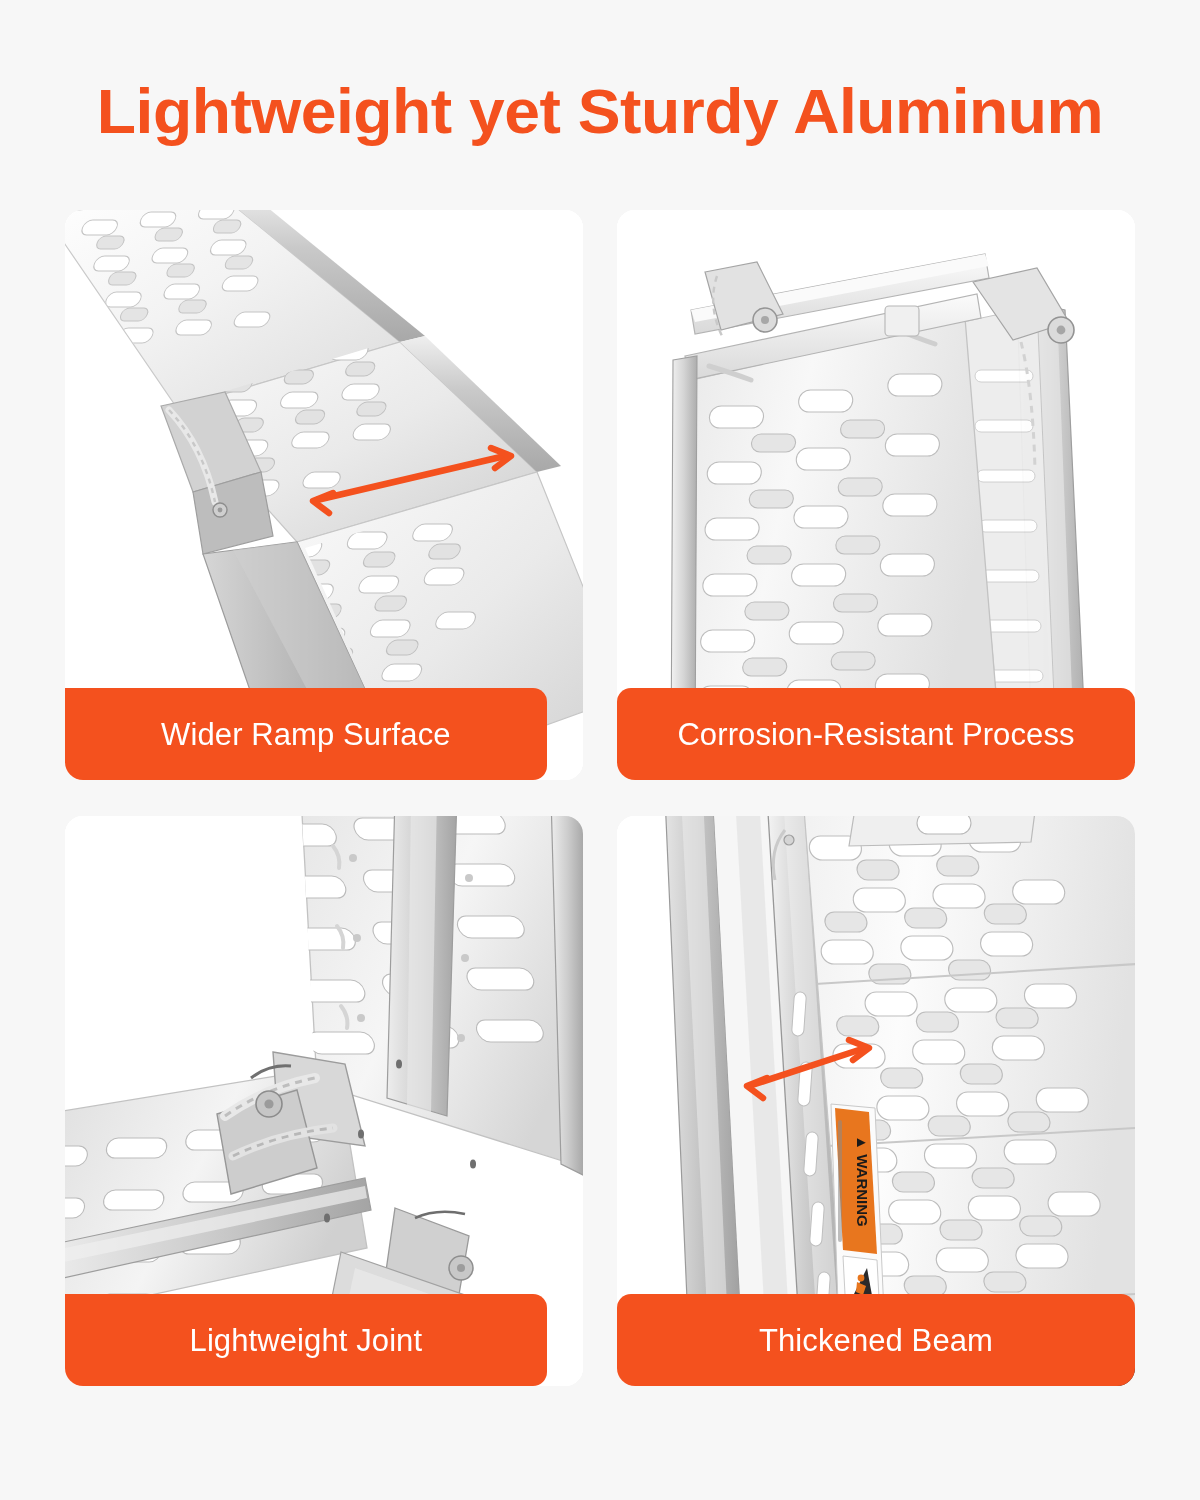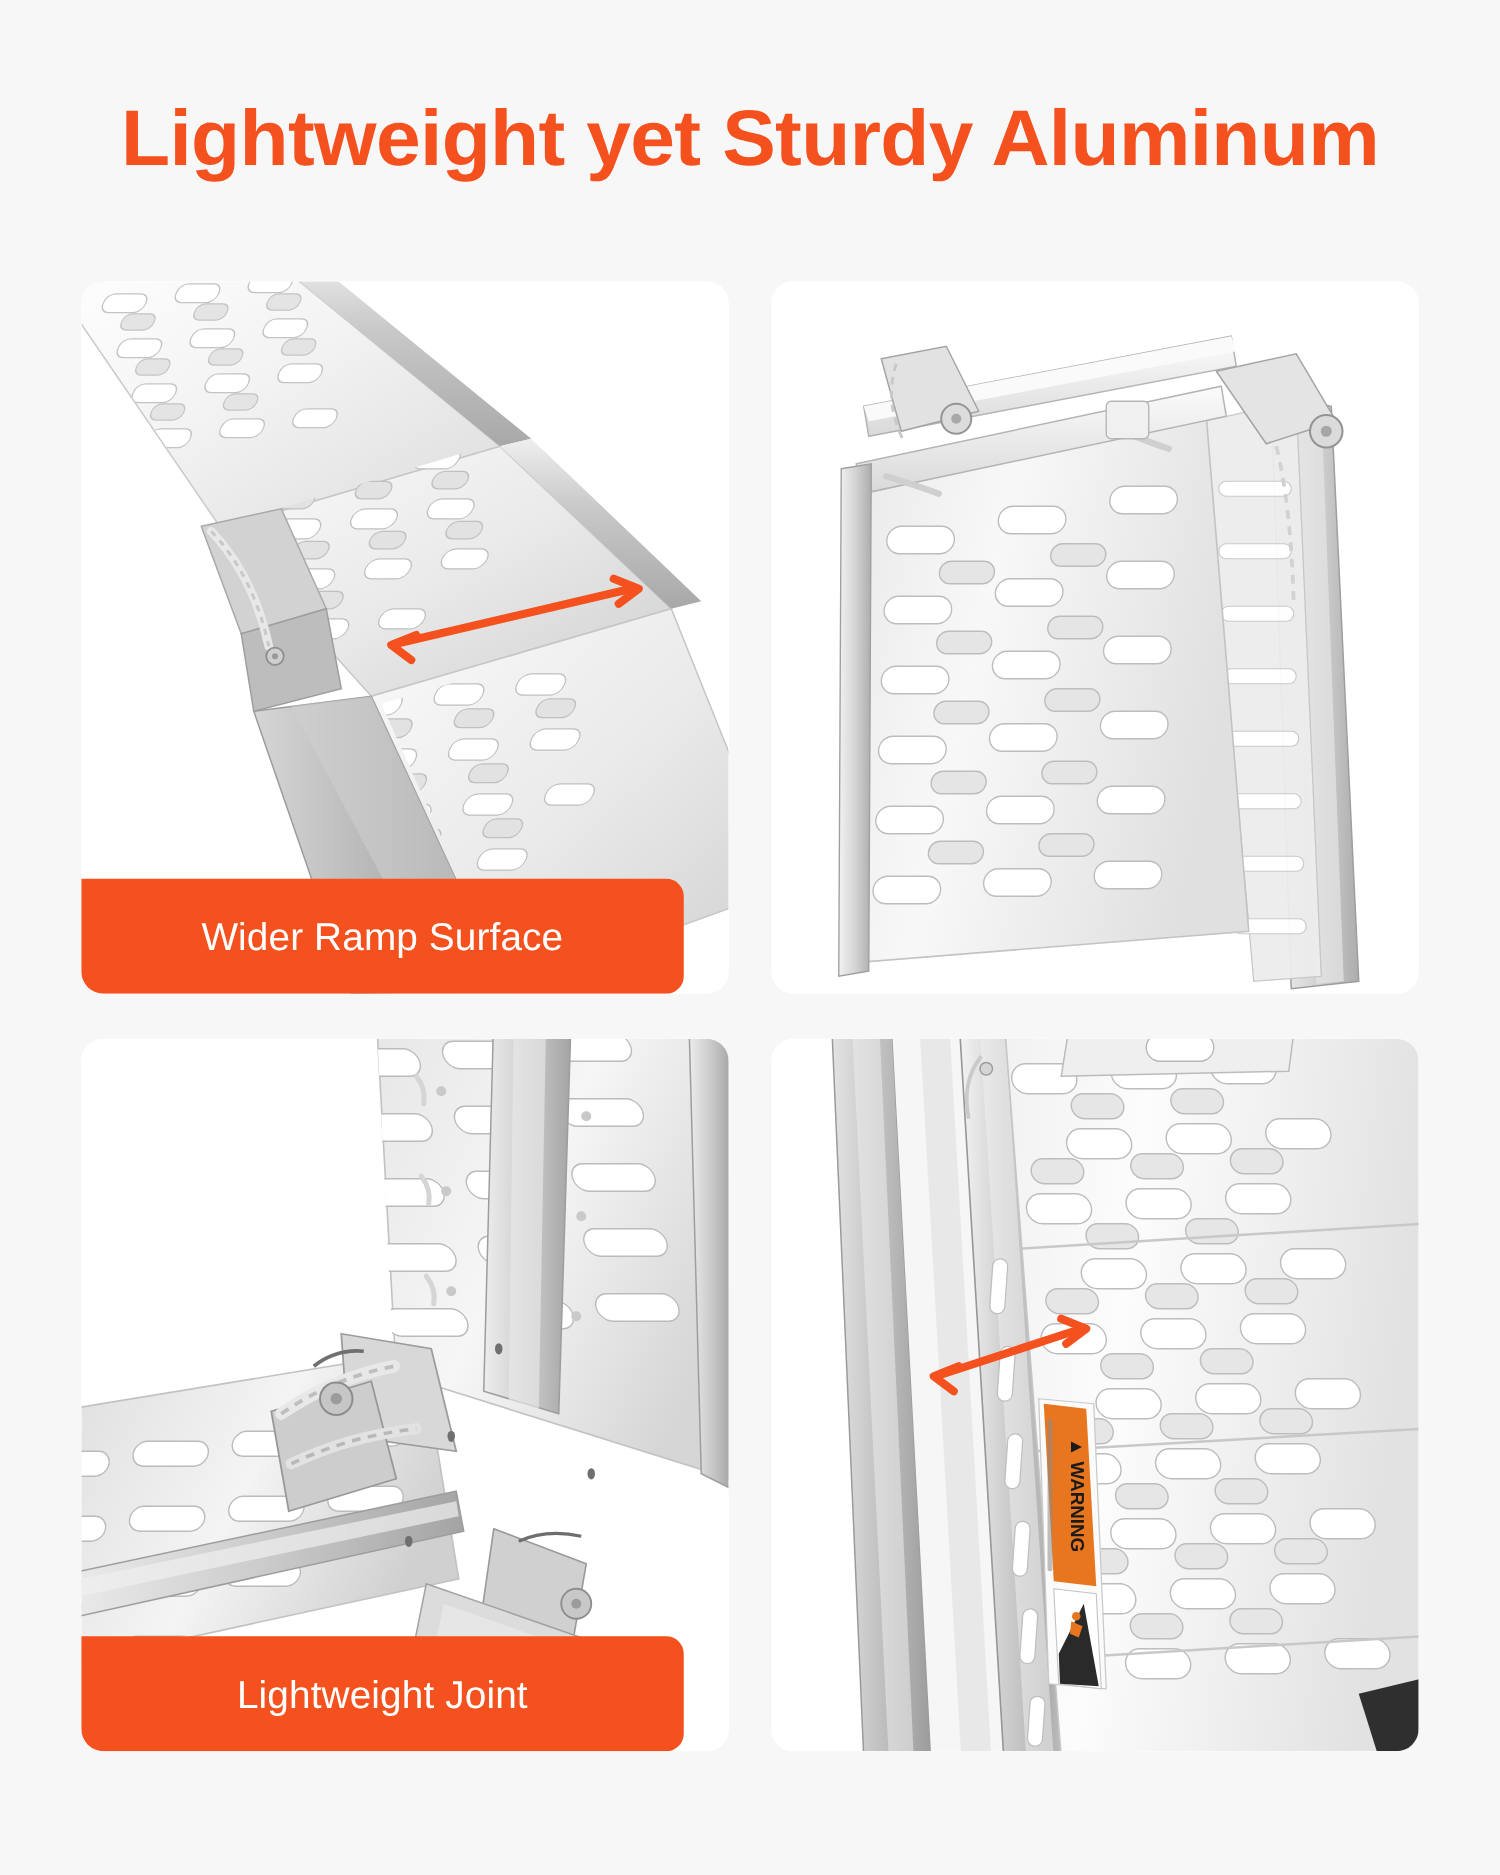--- a/index.html
+++ b/index.html
@@ -22,21 +22,21 @@
     font-size:63px;
     letter-spacing:-0.5px;
     line-height:1.05;
     transform:scaleX(1.02);
     white-space:nowrap;
   }
 
   
   .grid{
     position:absolute;
-    left:65px; top:225px;
+    left:65px; top:210px;
     width:1070px; height:1180px;
     display:grid;
     grid-template-columns:518px 518px;
     grid-template-rows:570px 570px;
     column-gap:34px;
     row-gap:36px;
   }
 
   .card{
     position:relative;
@@ -341,20 +341,21 @@
             <path d="M92,156 Q118,164 134,170" fill="none" stroke="#CFCFCF" stroke-width="5" stroke-linecap="round"></path>
             <path d="M276,118 Q300,128 318,134" fill="none" stroke="#CFCFCF" stroke-width="5" stroke-linecap="round"></path>
             <rect x="268" y="96" width="34" height="30" rx="4" fill="#F0F0F0" stroke="#B6B6B6" stroke-width="1.1"></rect>
           </g>
 
           <g>
             <polygon points="56,150 80,146 78,552 54,556" fill="url(#c2leg)" stroke="#9F9F9F" stroke-width="1.1"></polygon>
           </g>
         </svg>
       </div>
+      <div class="caption">Corrosion-Resistant Process</div>
     </div>
 
     <div class="card">
       <div class="photo">
         <svg viewBox="0 0 518 570" xmlns="http://www.w3.org/2000/svg">
           <defs>
             <linearGradient id="c3deckR" x1="0" y1="0" x2="1" y2="0.6">
               <stop offset="0" stop-color="#E6E6E6"></stop>
               <stop offset="0.5" stop-color="#F6F6F6"></stop>
               <stop offset="1" stop-color="#D6D6D6"></stop>
@@ -637,16 +638,17 @@
 
           <g stroke="#F4511E" fill="none" stroke-width="6.5" stroke-linecap="round" stroke-linejoin="round">
             <line x1="136" y1="1066" x2="238" y2="1032" transform="translate(0,-0)" style="display:none"></line>
             <line x1="134" y1="1066" x2="238" y2="1030" style="display:none"></line>
             <line x1="132" y1="270" x2="248" y2="232"></line>
             <polyline points="150,262 130,270 146,282"></polyline>
             <polyline points="232,224 252,232 236,244"></polyline>
           </g>
         </svg>
       </div>
+      <div class="caption">Thickened Beam</div>
     </div>
 
   </div>
 </div>
 
 </body></html>

